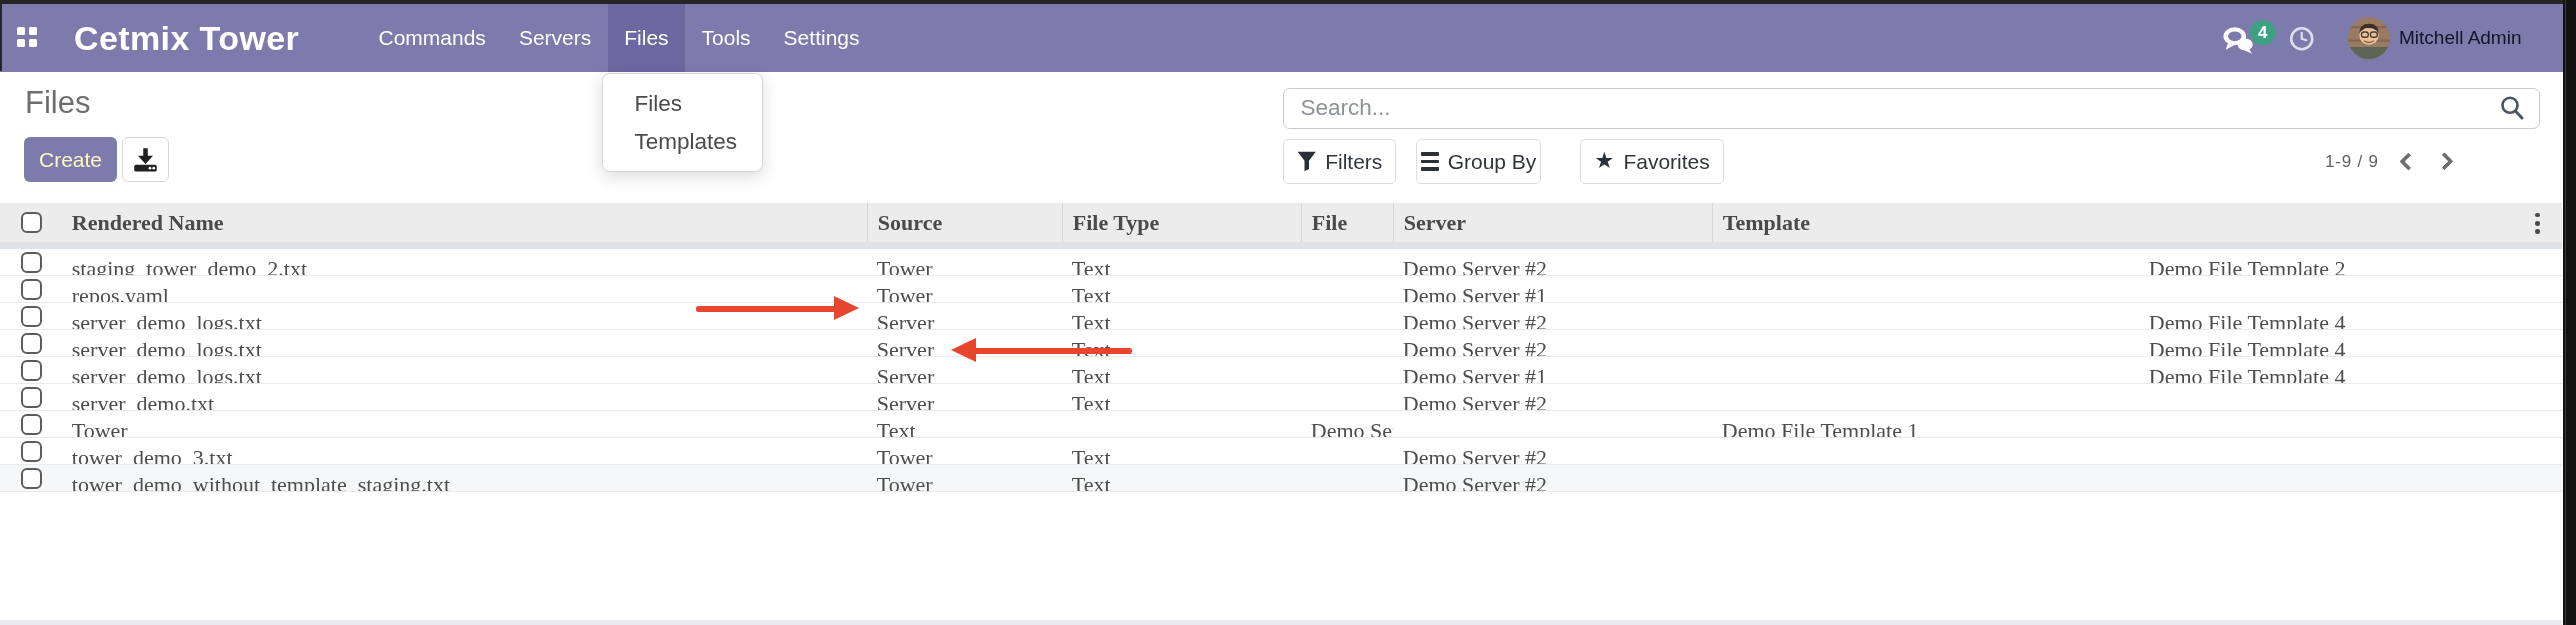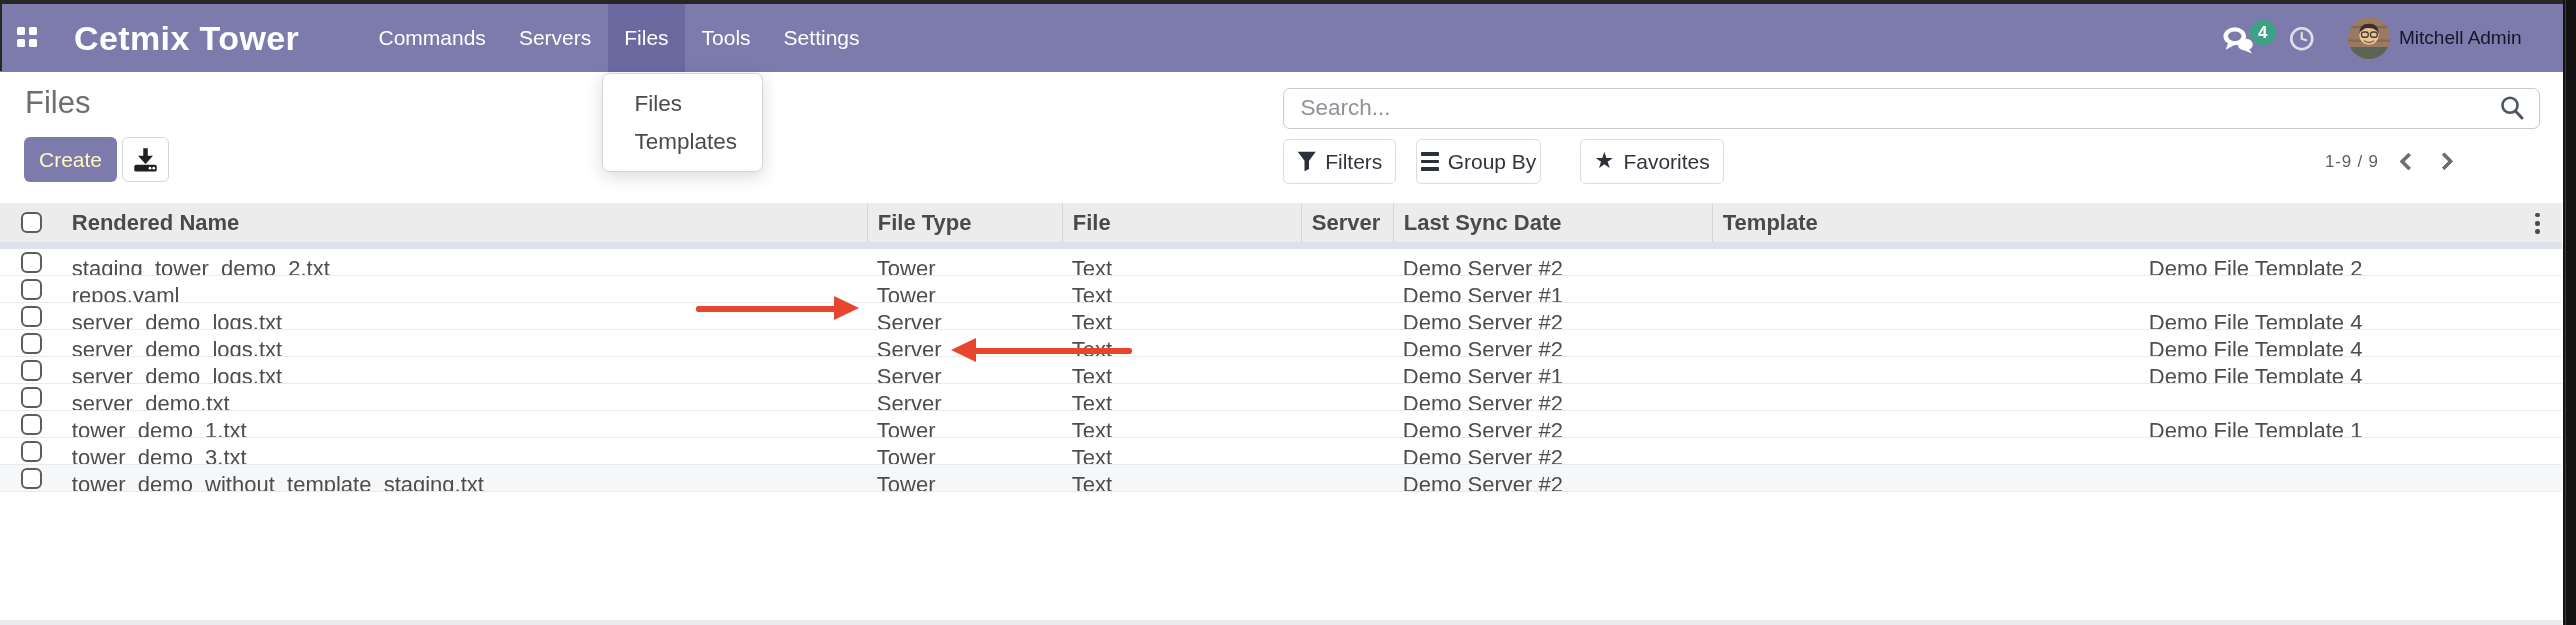--- a/index.html
+++ b/index.html
@@ -60,21 +60,21 @@
   .gb-icon i { display:block; width:18px; height:3.8px; background:#2b313b; border-radius:0.8px; }
   .pager { position:absolute; top:68px; left:2325px; height:45px; display:flex; align-items:center; }
   .pager-range { font-size:17px; color:#5f5f5f; letter-spacing:0.8px; }
   .pg-btn { width:41px; height:45px; display:flex; align-items:center; justify-content:center; cursor:pointer; background:none; border:none; }
   .chev { width:12.8px; height:12.8px; border-left:4.5px solid #6e6e6e; border-bottom:4.5px solid #6e6e6e; border-radius:1.5px; }
   .chev.left { transform:rotate(45deg); margin-left:18px; }
   .chev.right { transform:rotate(225deg); }
   .pg-btn+.pg-btn { margin-left:4.5px; }
 
   
-  .grid-cols { display:grid; grid-template-columns:62px 805px 195px 239px 92px 319px 427px 1fr; }
+  .grid-cols { display:grid; grid-template-columns:62px 805px 195px 239px 92px 319px 427px 1fr;font-family:Liberation Serif, serif; }
   .thead { position:absolute; left:0; top:203px; width:2562px; height:39px; background:#ececec; z-index:5; }
   .th { line-height:39px; font-size:22px; font-weight:700; color:#4a4a4a; padding-left:9.8px;
     border-left:1.5px solid #d6d6d6; white-space:nowrap; overflow:hidden; cursor:pointer; }
   .th.first { border-left:none; padding:0; display:flex; align-items:center; justify-content:center; }
   .th.no-border { border-left:none; }
   .kebab { position:absolute; right:22.5px; top:9.8px; display:flex; flex-direction:column; gap:3.8px; cursor:pointer; }
   .kebab i { width:4.5px; height:4.5px; border-radius:50%; background:#4a4a4a; }
   .head-band { position:absolute; left:0; top:242px; width:2562px; height:7.5px; background:#dfe2e8; }
   .tbody { position:absolute; left:0; top:249px; width:2562px; }
   .tr { height:27px; border-bottom:1.5px solid #e8eaed; background:#fff; cursor:pointer; }
@@ -205,24 +205,24 @@
           <span class="chev right"></span>
         </button>
     </div>
   </section>
 
   <div class="thead grid-cols">
     <div class="th first">
       <span class="cb"></span>
     </div>
     <div class="th no-border">Rendered Name</div>
+    <div class="th">Source</div>
     <div class="th">File Type</div>
     <div class="th">File</div>
     <div class="th">Server</div>
-    <div class="th">Last Sync Date</div>
     <div class="th">Template</div>
     <div class="kebab">
         <i></i>
         <i></i>
         <i></i>
       </div>
   </div>
   <div class="head-band"></div>
 
   <div class="tbody">
@@ -295,21 +295,20 @@
       <div class="td">Text</div>
       <div class="td"></div>
       <div class="td">Demo Server #2</div>
       <div class="td"></div>
       <div class="td"></div>
     </div>
       <div class="tr grid-cols">
       <div class="td cb-cell">
           <span class="cb"></span>
         </div>
-      <div class="td">tower_demo_1.txt</div>
       <div class="td">Tower</div>
       <div class="td">Text</div>
       <div class="td"></div>
       <div class="td">Demo Server #2</div>
       <div class="td"></div>
       <div class="td">Demo File Template 1</div>
     </div>
       <div class="tr grid-cols">
       <div class="td cb-cell">
           <span class="cb"></span>

